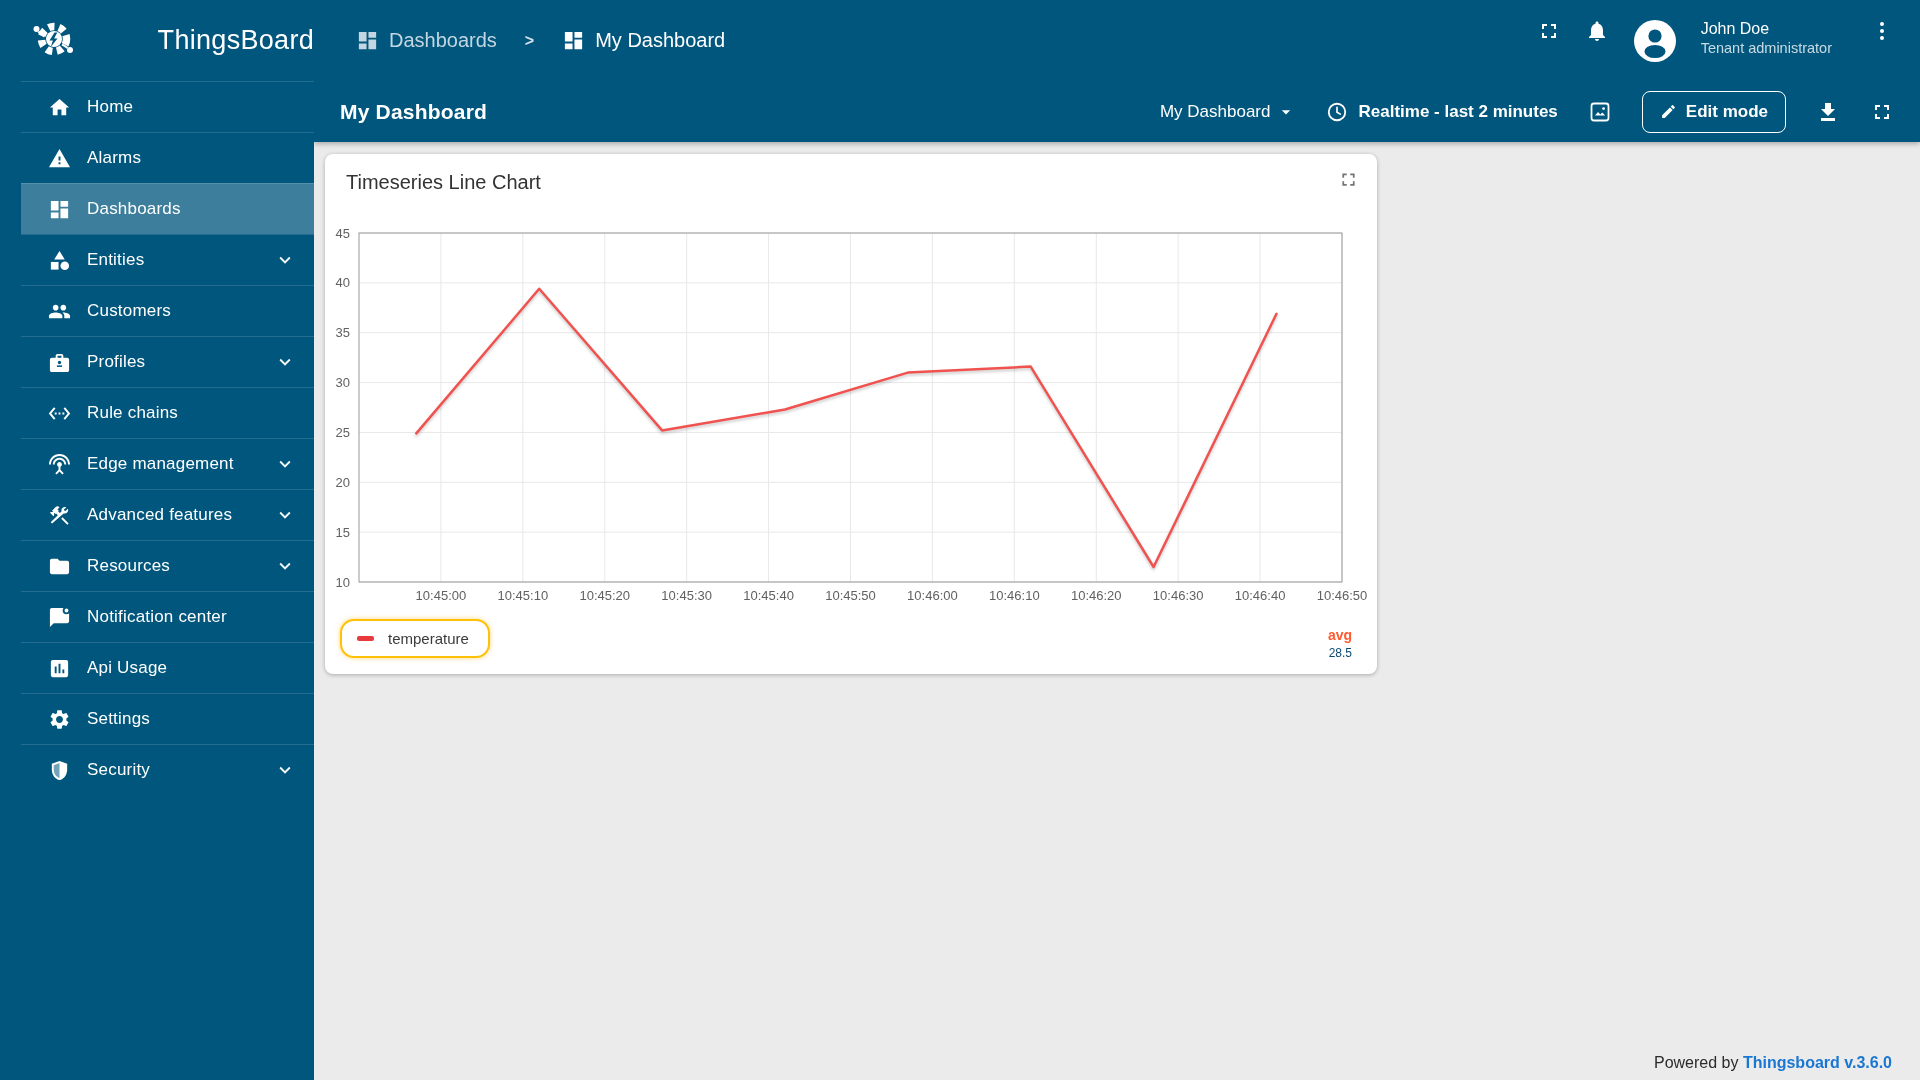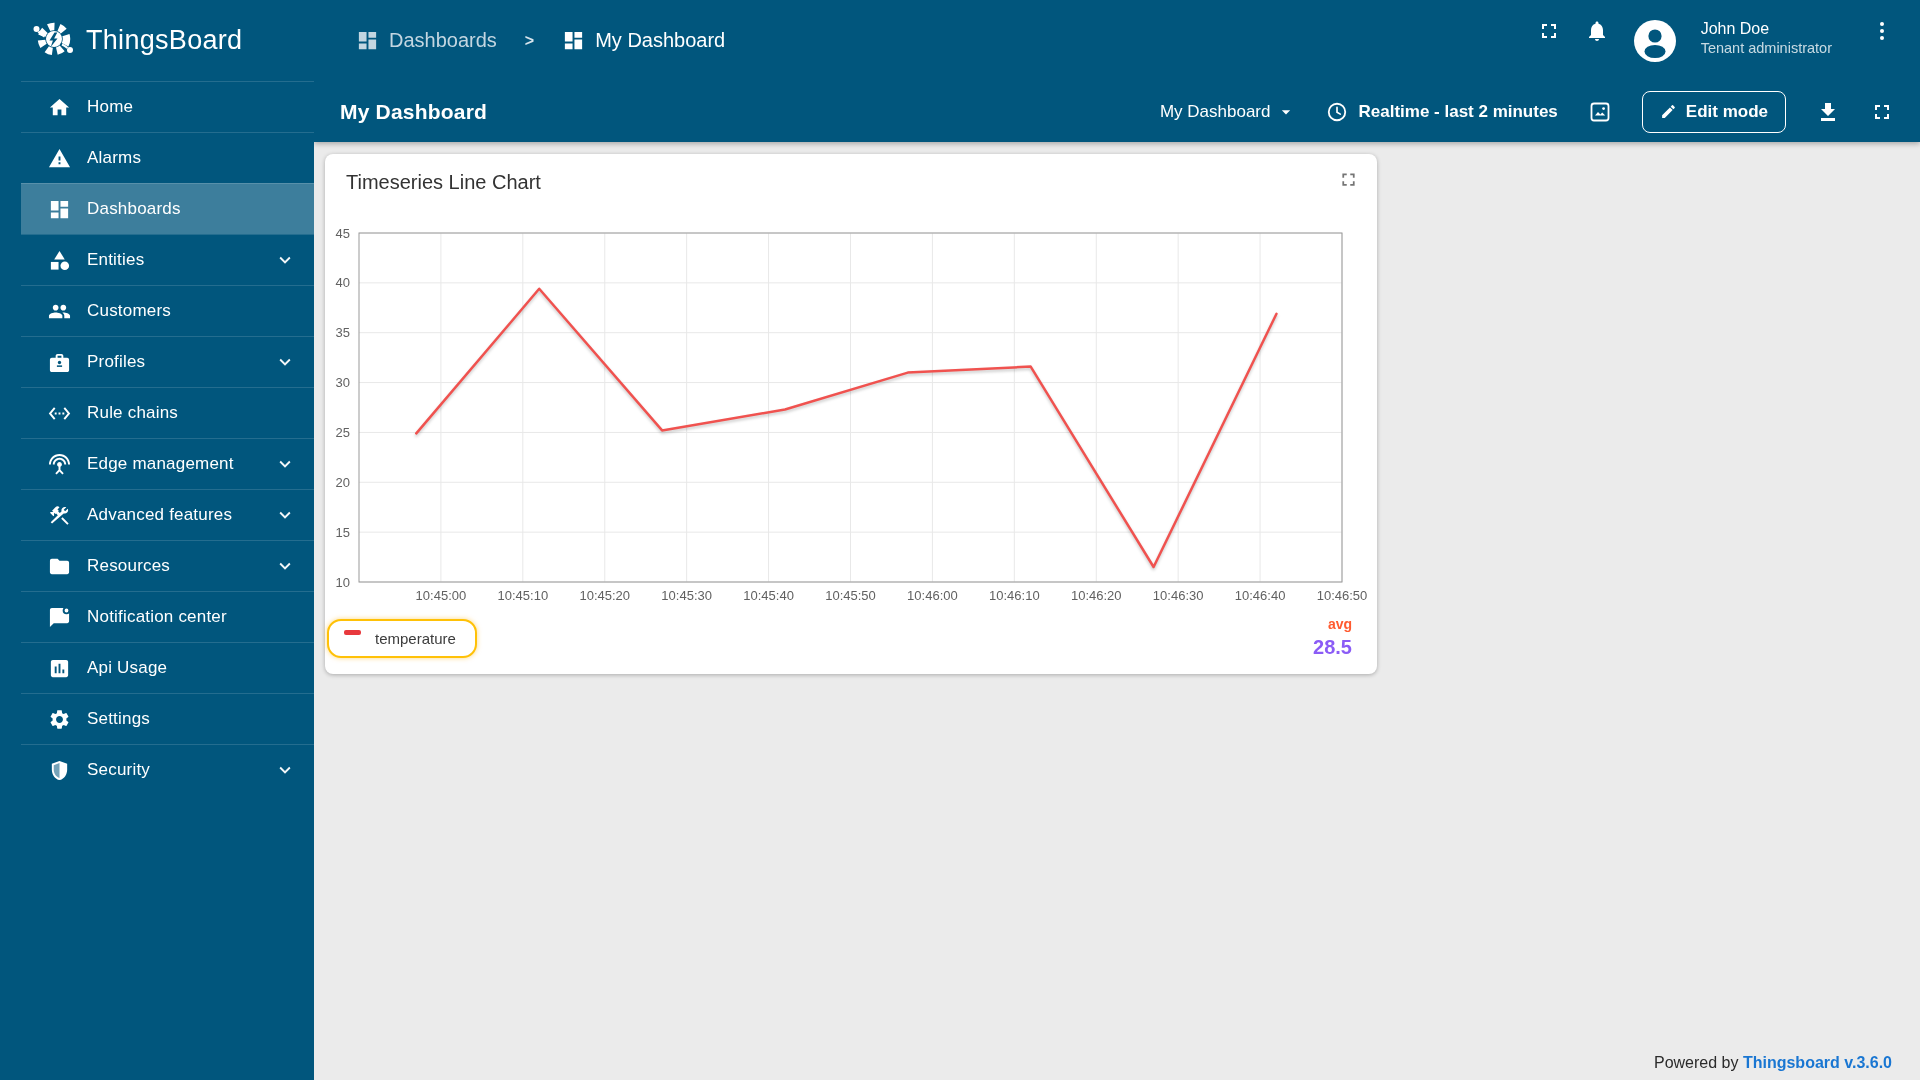--- a/index.html
+++ b/index.html
@@ -2,21 +2,21 @@
 <html><head>
 <meta charset="utf-8">
 <style>
   * { margin:0; padding:0; box-sizing:border-box; }
   html,body { width:1920px; height:1080px; overflow:hidden; background:#ebebeb;
     font-family:"Liberation Sans","DejaVu Sans",sans-serif; }
 
   
   .sidebar { position:absolute; left:0; top:0; width:314px; height:1080px;
     background:#01567D; color:#fff; z-index:5; }
-  .logo { height:81px; display:flex; align-items:center; padding-left:30px; gap:10px; }
+  .logo { height:81px; display:flex; align-items:center; padding-left:30px; gap:10px;justify-content:space-between; }
   .logo-text { font-size:27px; font-weight:400; letter-spacing:.3px; color:#fff; }
   .menu { display:flex; flex-direction:column;padding-left:21px; }
   .menu-item { height:51px; display:flex; align-items:center; padding:0 18px 0 27px;
     gap:16px; border-top:1px solid rgba(255,255,255,.14); cursor:pointer; position:relative; }
   .menu-item.active { background:rgba(255,255,255,.24); }
   .mi-icon { width:23px; height:23px; display:flex; align-items:center; color:#fff; flex:none; }
   .mi-icon svg { width:23px; height:23px; }
   .mi-label { font-size:17px; font-weight:500; letter-spacing:.2px; white-space:nowrap; }
   .mi-chevron { margin-left:auto; width:22px; height:22px; color:#fff; opacity:.95; }
   .mi-chevron svg { width:22px; height:22px; }
@@ -55,28 +55,28 @@
   .main { position:absolute; left:314px; top:142px; right:0; bottom:0; background:#ebebeb; }
   .widget-card { position:absolute; left:11px; top:12px; width:1052px; height:520px;
     background:#fff; border-radius:8px; box-shadow:0 1px 4px rgba(0,0,0,.28); }
   .widget-title { position:absolute; left:21px; top:17px; font-size:20px; color:#333; }
   .widget-expand { position:absolute; right:18px; top:15px; width:21px; height:21px;
     color:#757575; cursor:pointer; }
   .widget-expand svg { width:21px; height:21px; }
   #chart { position:absolute; left:6px; top:72px; overflow:visible; }
   .chart-line { filter:drop-shadow(0 2.5px 1.5px rgba(0,0,0,.22)); }
 
-  .legend-box { position:absolute; left:2px; bottom:16px; display:flex; 
+  .legend-box { position:absolute; left:15px; bottom:16px; display:flex; align-items:center;
     gap:14px; padding:9px 19px 9px 15px; background:#fff; border:2.5px solid #ffc107;
     border-radius:14px; box-shadow:0 0 5px rgba(255,179,0,.5); cursor:pointer; }
   .legend-dash { width:17px; height:5px; border-radius:2px; }
   .legend-label { font-size:15px; color:#3c3c3c; }
   .avg-block { position:absolute; right:25px; bottom:13px; text-align:right; line-height:1.35;margin-top:40px; }
   .avg-label { font-size:14px; font-weight:700; }
-  .avg-value { font-size:20px; color:#8b5cf6;font-weight:bold; }
+  .avg-value { font-size:12px; color:#0c4a6e; }
 
   .footer { position:absolute; right:28px; bottom:8px; font-size:16px; color:#2b2b2b; }
   .footer a { color:#1976d2; font-weight:700; text-decoration:none; cursor:pointer; }
 </style>
 </head>
 <body>
 
 <aside class="sidebar">
   <div class="logo">
     <span>

